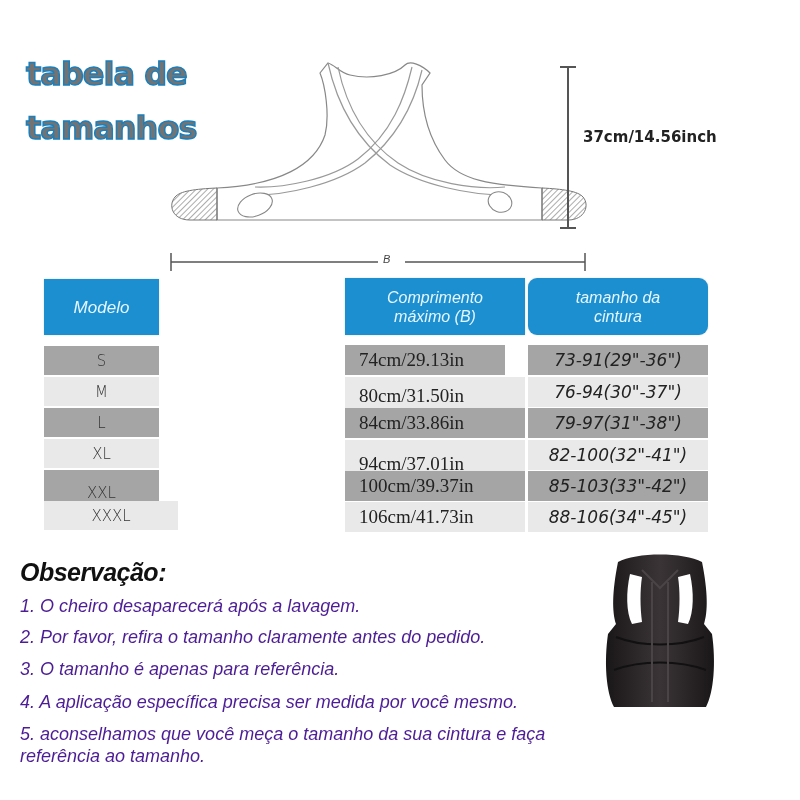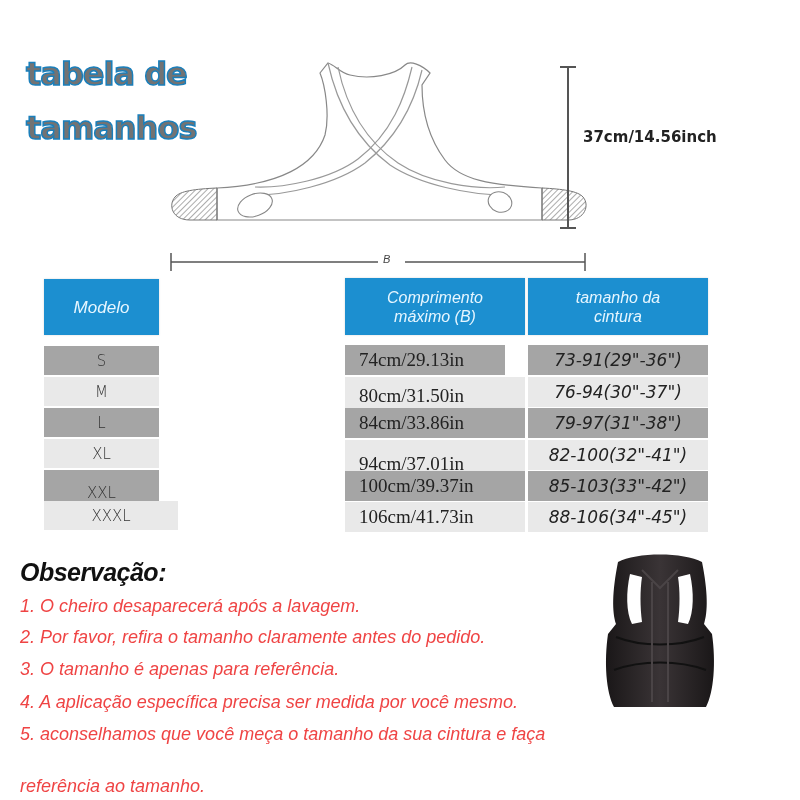--- a/index.html
+++ b/index.html
@@ -10,21 +10,21 @@
   .diagram { position:absolute; left:160px; top:55px; width:440px; height:220px; }
   .height-label { position:absolute; left:583px; top:128px; font-weight:bold; font-size:15px; color:#222; font-family:"DejaVu Sans", sans-serif; }
   .cell { position:absolute; display:flex; align-items:center; justify-content:center; box-sizing:border-box; }
   .hdr { background:#1c8fd0; color:#e6f6ff; font-style:italic; font-size:16px; text-align:center; line-height:19px; box-shadow:0 0 2px rgba(0,0,0,0.15); }
   .size { font-size:15px; color:#333; font-family:"DejaVu Sans", sans-serif; font-weight:300; }
   .dark { background:#a5a5a5; }
   .light { background:#e9e9e9; }
   .len { font-family:"Liberation Serif", serif; font-size:19px; color:#222; justify-content:flex-start; padding-left:14px; }
   .waist { font-family:"DejaVu Sans", sans-serif; font-style:italic; font-size:17px; color:#222; }
   .obs-title { position:absolute; left:20px; top:558px; font-size:25px; font-weight:bold; font-style:italic; color:#111; letter-spacing:-0.5px; }
-  .note { position:absolute; left:20px; font-size:18px; font-style:italic; color:#ef4444; line-height:21px; }
+  .note { position:absolute; left:20px; font-size:18px; font-style:italic; color:#4c1d95; line-height:21px; }
   .product { position:absolute; left:596px; top:552px; width:128px; height:160px; }
 </style>
 </head>
 <body>
 
 <div class="title l1">tabela de</div>
 <div class="title l2">tamanhos</div>
 
 <svg class="diagram" viewBox="0 0 440 220" xmlns="http://www.w3.org/2000/svg">
   <defs>
@@ -58,21 +58,21 @@
 </svg>
 <div style="position:absolute;left:383px;top:253px;font-size:11px;font-style:italic;color:#444;">B</div>
 <div class="height-label">37cm/14.56inch</div>
 
 <div class="cell hdr" style="left:44px;top:279px;width:115px;height:56px;">
   <span style="font-size:17px;">Modelo</span>
 </div>
 <div class="cell hdr" style="left:345px;top:278px;width:180px;height:57px;padding:0 20px;">
   <span>Comprimento máximo (B)</span>
 </div>
-<div class="cell hdr" style="left:528px;top:278px;width:180px;height:57px;padding:0 38px;">
+<div class="cell hdr" style="left:528px;top:278px;width:180px;height:57px;padding:0 38px;border-radius:9px;">
   <span>tamanho da cintura</span>
 </div>
 
 <div class="cell size dark" style="left:44px;top:346px;width:115px;height:29px;">S</div>
 <div class="cell size light" style="left:44px;top:377px;width:115px;height:29px;">M</div>
 <div class="cell size dark" style="left:44px;top:408px;width:115px;height:29px;">L</div>
 <div class="cell size light" style="left:44px;top:439px;width:115px;height:29px;">XL</div>
 <div class="cell size dark" style="left:44px;top:470px;width:115px;height:45px;">XXL</div>
 <div class="cell size light" style="left:44px;top:501px;width:134px;height:29px;">XXXL</div>
 
@@ -89,21 +89,21 @@
 <div class="cell waist light" style="left:528px;top:440px;width:180px;height:30px;">82-100(32"-41")</div>
 <div class="cell waist dark" style="left:528px;top:471px;width:180px;height:30px;">85-103(33"-42")</div>
 <div class="cell waist light" style="left:528px;top:502px;width:180px;height:30px;">88-106(34"-45")</div>
 
 <div class="obs-title">Observação:</div>
 <div class="note" style="top:596px;">1. O cheiro desaparecerá após a lavagem.</div>
 <div class="note" style="top:627px;">2. Por favor, refira o tamanho claramente antes do pedido.</div>
 <div class="note" style="top:659px;">3. O tamanho é apenas para referência.</div>
 <div class="note" style="top:692px;">4. A aplicação específica precisa ser medida por você mesmo.</div>
 <div class="note" style="top:724px;">5. aconselhamos que você meça o tamanho da sua cintura e faça</div>
-<div class="note" style="top:776px;">referência ao tamanho.</div>
+<div class="note" style="top:746px;">referência ao tamanho.</div>
 
 <svg class="product" viewBox="0 0 128 160" xmlns="http://www.w3.org/2000/svg">
   <defs>
     <linearGradient id="pg" x1="0" y1="0" x2="1" y2="0">
       <stop offset="0" stop-color="#1a1718"></stop>
       <stop offset="0.5" stop-color="#3a3436"></stop>
       <stop offset="1" stop-color="#1a1718"></stop>
     </linearGradient>
   </defs>
   <path d="M22 10 C40 0 88 0 106 10 C112 40 112 60 108 72 L116 82 C120 110 118 140 110 155 L18 155 C10 140 8 110 12 82 L20 72 C16 60 16 40 22 10 Z" fill="url(#pg)"></path>

